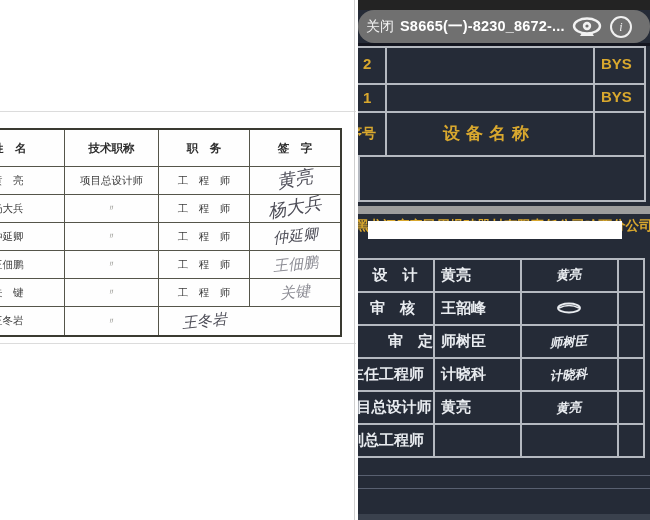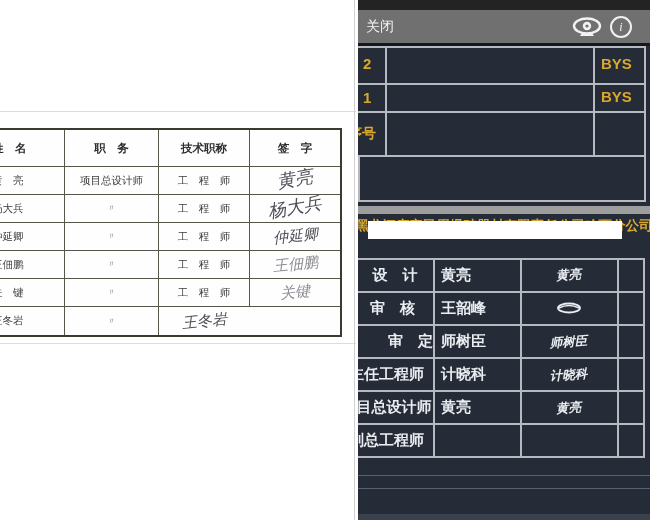--- a/index.html
+++ b/index.html
@@ -25,21 +25,21 @@
   .dsig{font-style:italic;color:#4d4d57;font-size:15px;transform:rotate(-6deg);}
   .dsig.big{font-size:18px;transform:rotate(-10deg) translateY(-2px);}
   .dsig.light{color:#8b8b93;}
 
   
   #cad{position:absolute;left:358px;top:0;width:292px;height:520px;
        background:#252b37;overflow:hidden;}
   .c-abs{position:absolute;}
   #cad-topstrip{left:0;top:0;width:292px;height:10px;background:#232323;}
   #cad-titlebar{left:0;top:10px;width:292px;height:33px;background:#707070;
-                display:flex;align-items:center;}
+                display:flex;align-items:center;border-radius:16px;}
   #close-btn{color:#f2f2f2;font-size:14px;margin-left:8px;}
   #cad-filename{color:#ffffff;font-weight:bold;font-size:14.5px;margin-left:6px;
                 letter-spacing:.2px;white-space:nowrap;}
   #eye-icon{position:absolute;left:213px;top:16px;}
   #info-icon{position:absolute;left:252px;top:16px;width:18px;height:18px;
              border:2px solid #f0f0f0;border-radius:50%;color:#f0f0f0;
              font-size:12px;font-style:italic;font-family:"Liberation Serif",serif;
              display:flex;align-items:center;justify-content:center;}
   #cad-darkline{left:0;top:43px;width:292px;height:3px;background:#141620;}
 
@@ -60,22 +60,22 @@
 
 <div id="stage">
 
   <div class="pageline" style="left:0;top:111px;width:356px;height:1px;"></div>
   <div class="pageline" style="left:0;top:343px;width:356px;height:1px;"></div>
   <div class="pageedge" style="left:354px;top:0;width:1px;height:520px;"></div>
 
   <div id="doc-table">
 
     <div class="dcell dhead dname">姓　名</div>
+    <div class="dcell dhead">技术职称</div>
     <div class="dcell dhead">职　务</div>
-    <div class="dcell dhead">技术职称</div>
     <div class="dcell dhead lastcol">签　字</div>
 
     <div class="dcell dname">黄　亮</div>
     <div class="dcell">项目总设计师</div>
     <div class="dcell">工　程　师</div>
     <div class="dcell lastcol">
         <span class="dsig big">黄亮</span>
       </div>
 
     <div class="dcell dname">杨大兵</div>
@@ -112,20 +112,21 @@
         <span class="dsig">王冬岩</span>
       </div>
   </div>
 
   <div id="cad">
 
     <div id="cad-topstrip" class="c-abs"></div>
 
     <div id="cad-titlebar" class="c-abs">
       <span id="close-btn">关闭</span>
+      <span id="cad-filename">S8665(一)-8230_8672-...</span>
     </div>
     <svg id="eye-icon" width="32" height="24" viewBox="0 0 32 24">
       <ellipse cx="16" cy="10" rx="13" ry="7.5" fill="none" stroke="#f2f2f2" stroke-width="2.4"></ellipse>
       <circle cx="16" cy="10" r="4.2" fill="#f2f2f2"></circle>
       <circle cx="16" cy="10" r="1.6" fill="#707070"></circle>
       <path d="M9 20 L23 20 L21 17 L11 17 Z" fill="#f2f2f2"></path>
     </svg>
     <div id="info-icon">i</div>
 
     <div id="cad-darkline" class="c-abs"></div>
@@ -140,20 +141,21 @@
     <div class="cline" style="left:286px;top:46px;width:2px;height:156px;"></div>
     <div class="cline" style="left:0;top:155px;width:2px;height:47px;"></div>
 
     <div class="ytext" style="left:5px;top:55px;font-size:15px;">2</div>
     <div class="ytext" style="left:243px;top:55px;font-size:15px;">BYS</div>
 
     <div class="ytext" style="left:5px;top:89px;font-size:15px;">1</div>
     <div class="ytext" style="left:243px;top:88px;font-size:15px;">BYS</div>
 
     <div class="ytext" style="left:-10px;top:125px;font-size:14px;">序号</div>
+    <div class="ytext" style="left:27px;top:122px;width:208px;text-align:center;font-size:17px;letter-spacing:6px;">设备名称</div>
 
     <div id="graybar" class="c-abs"></div>
 
     <div id="company-line" class="ytext">黑龙江庆安民用爆破器材有限责任公司哈西分公司</div>
     <div id="redaction-box" class="c-abs" style="background:#ffffff;"></div>
 
     <div class="cline" style="left:0;top:258px;width:285px;height:2px;"></div>
     <div class="cline" style="left:0;top:291px;width:285px;height:2px;"></div>
     <div class="cline" style="left:0;top:324px;width:285px;height:2px;"></div>
     <div class="cline" style="left:0;top:357px;width:285px;height:2px;"></div>

